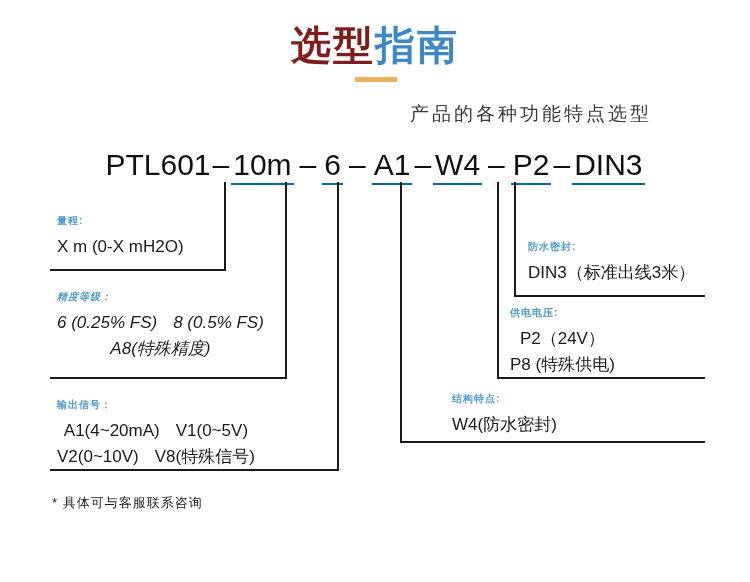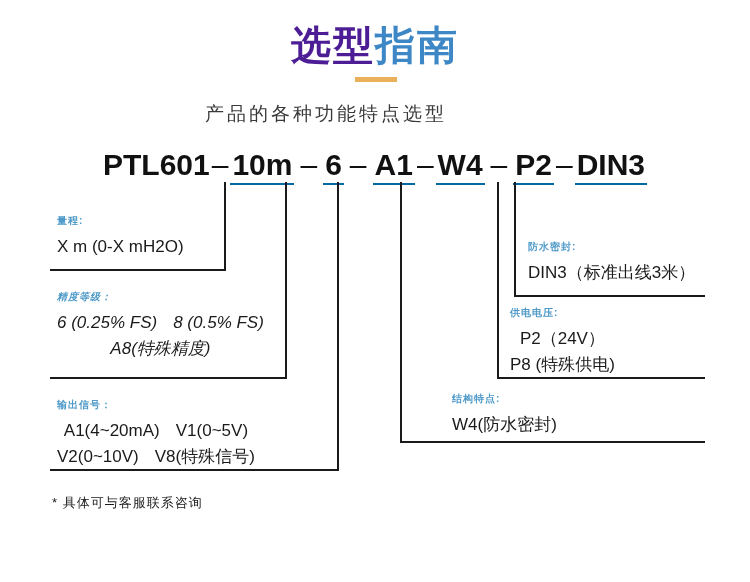--- a/index.html
+++ b/index.html
@@ -12,41 +12,41 @@
   }
   #stage{position:relative;width:750px;height:582px;}
 
   
   .title{
     position:absolute;left:0;top:24px;width:750px;
     text-align:center;
     font-size:40px;font-weight:700;letter-spacing:2px;
     line-height:1.05;
   }
-  .title .t-dark{color:#4c1d95;}
+  .title .t-dark{color:#7f1d1d;}
   .title .t-blue{color:#3d87c6;}
   .title-rule{
     position:absolute;left:355px;top:77px;
     width:42px;height:5px;background:#e8a33d;opacity:.85;
   }
   .subtitle{
     position:absolute;left:0;top:101px;width:652px;
-    text-align:center;
+    text-align:right;
     font-size:19px;color:#3a3a3a;letter-spacing:3px;
     font-family:"Liberation Serif","DejaVu Serif",serif;
   }
 
   
   .code-row{
     position:absolute;left:0;top:148px;width:750px;
     text-align:center;
     font-size:30px;color:#111;letter-spacing:0px;
     white-space:nowrap;
   }
-  .code-row .seg{display:inline-block;font-weight:bold;}
+  .code-row .seg{display:inline-block;}
   .code-row .seg.u{
     border-bottom:2px solid #0369a1;
     padding:0 2px 1px 2px;
     text-align:right;
   }
   .code-row .dash{display:inline-block;padding:0 2px;}
   .code-row .dash.wide{padding:0 6px;}
 
   
   .vline{position:absolute;width:2px;background:#1a1a1a;}

